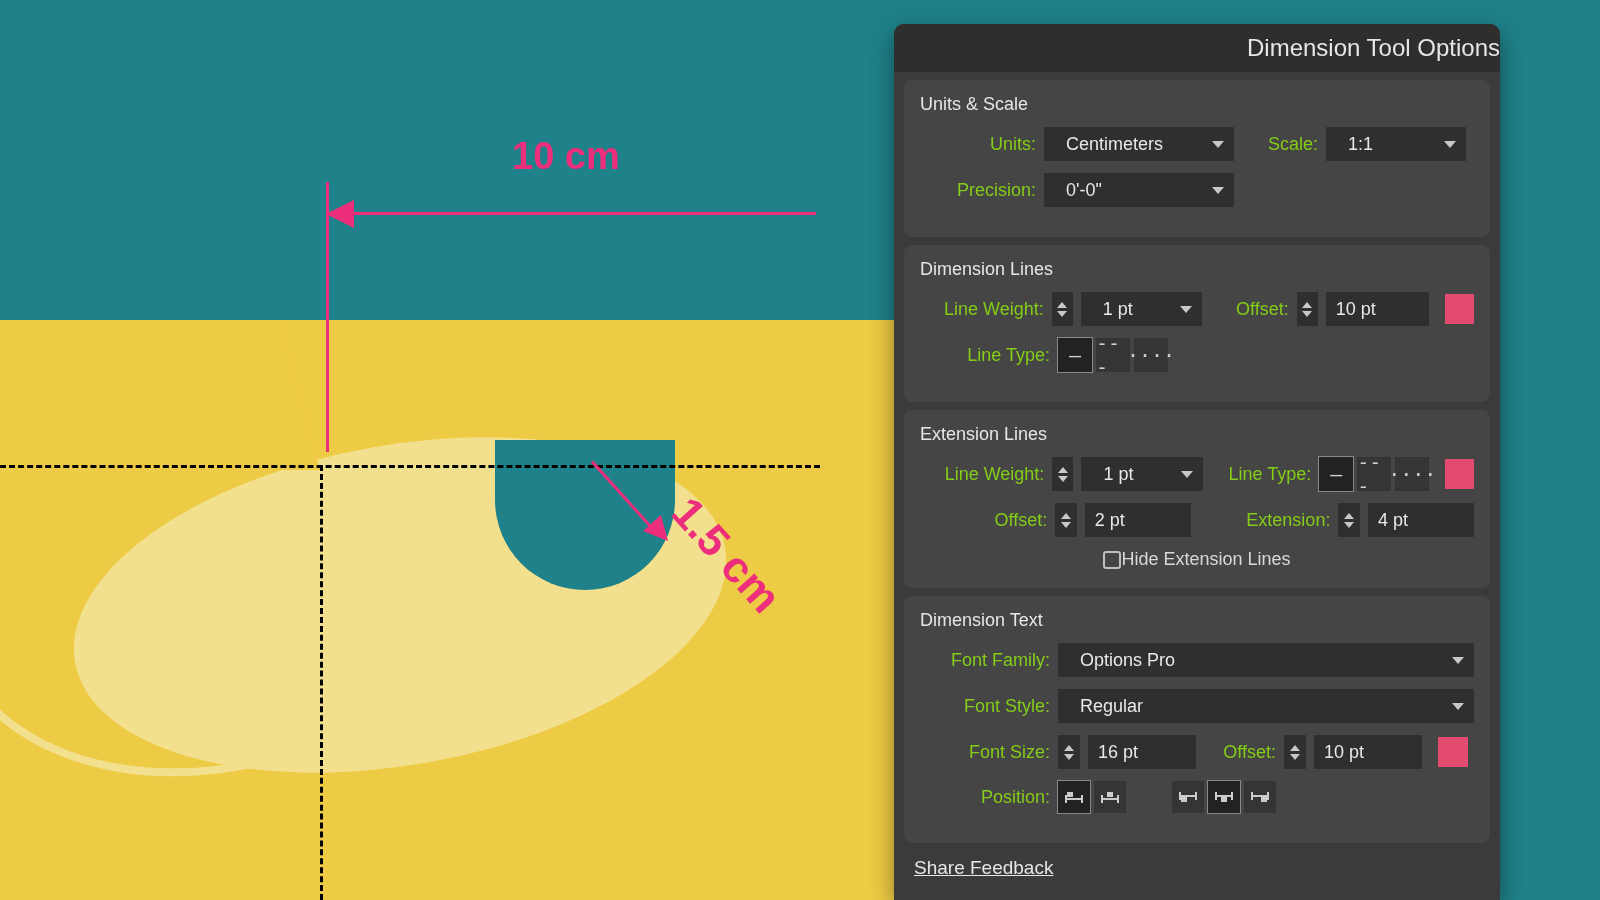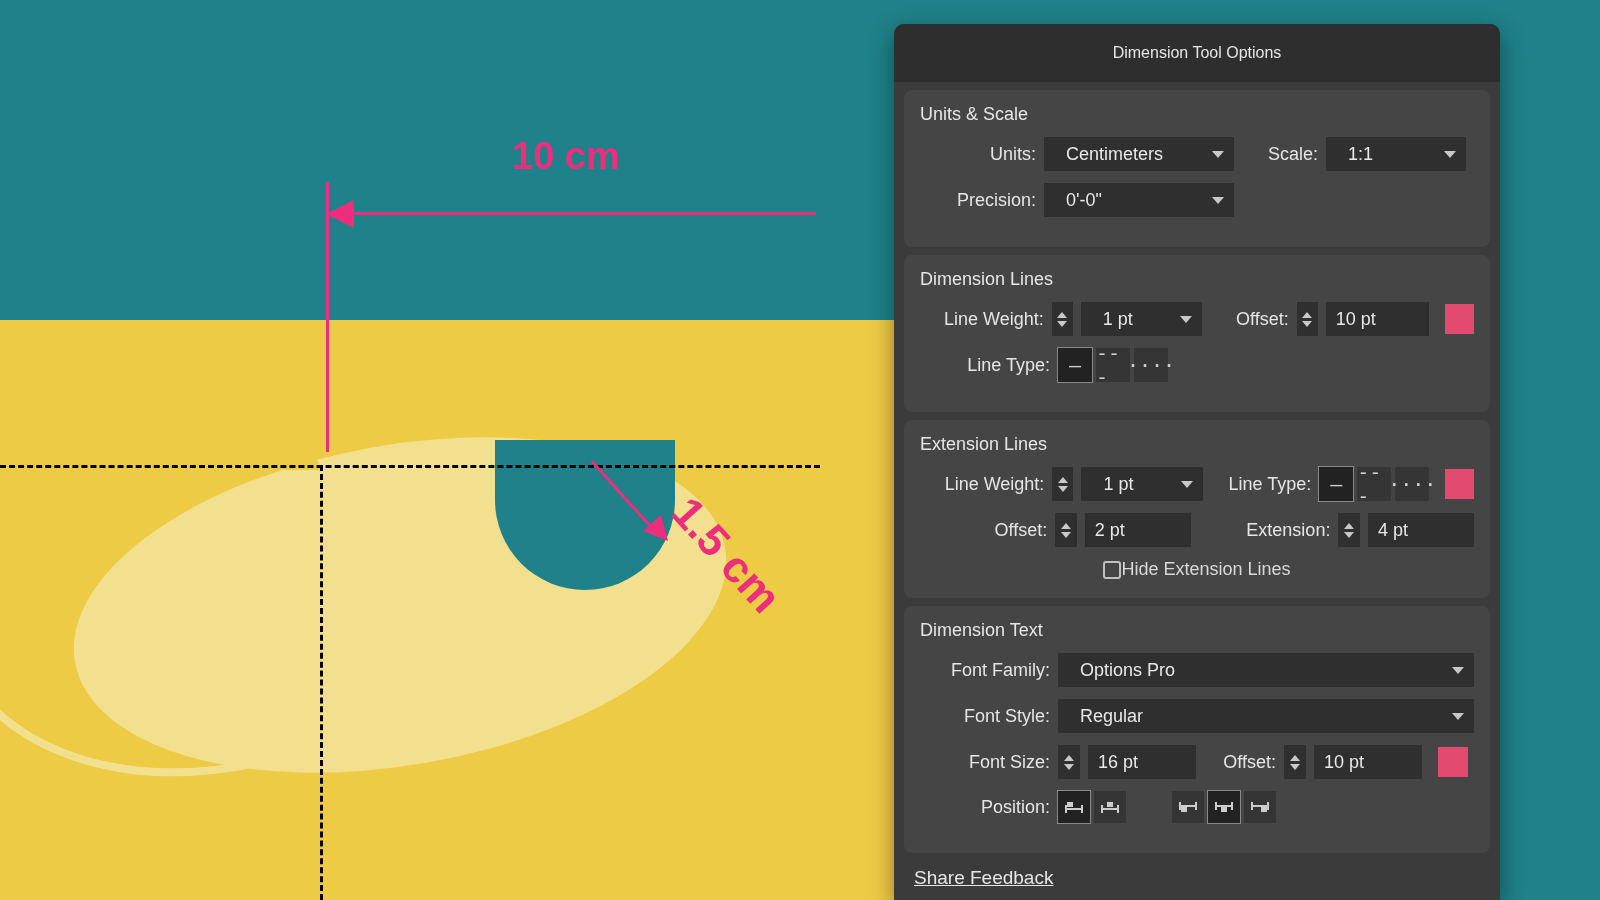--- a/index.html
+++ b/index.html
@@ -151,44 +151,44 @@
   height: 876px;
   background: #3b3b3b;
   border-radius: 10px 10px 0 0;
   color: #d8d8d8;
   font-size: 18px;
   overflow: hidden;
   box-shadow: 0 8px 24px rgba(0,0,0,.4);
 }
 .panel-title {
   background: #2e2e2e;
-  text-align: center;
-  padding: 20px 0;
-  font-size: 16px;
+  text-align: right;
+  padding: 10px 0;
+  font-size: 24px;
   color: #e6e6e6;
 }
 .section {
   background: #454545;
   margin: 8px 10px;
   border-radius: 8px;
   padding: 14px 16px 18px;
 }
 .section-title {
   font-size: 18px;
   color: #e6e6e6;
   margin-bottom: 12px;
 }
 .row {
   display: flex;
   align-items: center;
   margin-bottom: 12px;
   gap: 8px;
 }
 .label {
-  color: #e5e5e5;
+  color: #84cc16;
   text-align: right;
   font-size: 18px;
 }
 .w-units { width: 116px; }
 .w-scale { width: 58px; margin-left: 18px;}
 .w-precision { width: 116px; }
 .w-lineweight { width: 130px; }
 .w-offset { width: 72px; }
 .w-arrowstyle { width: 130px; }
 .w-arrowscale { width: 122px; margin-left: 40px; }

